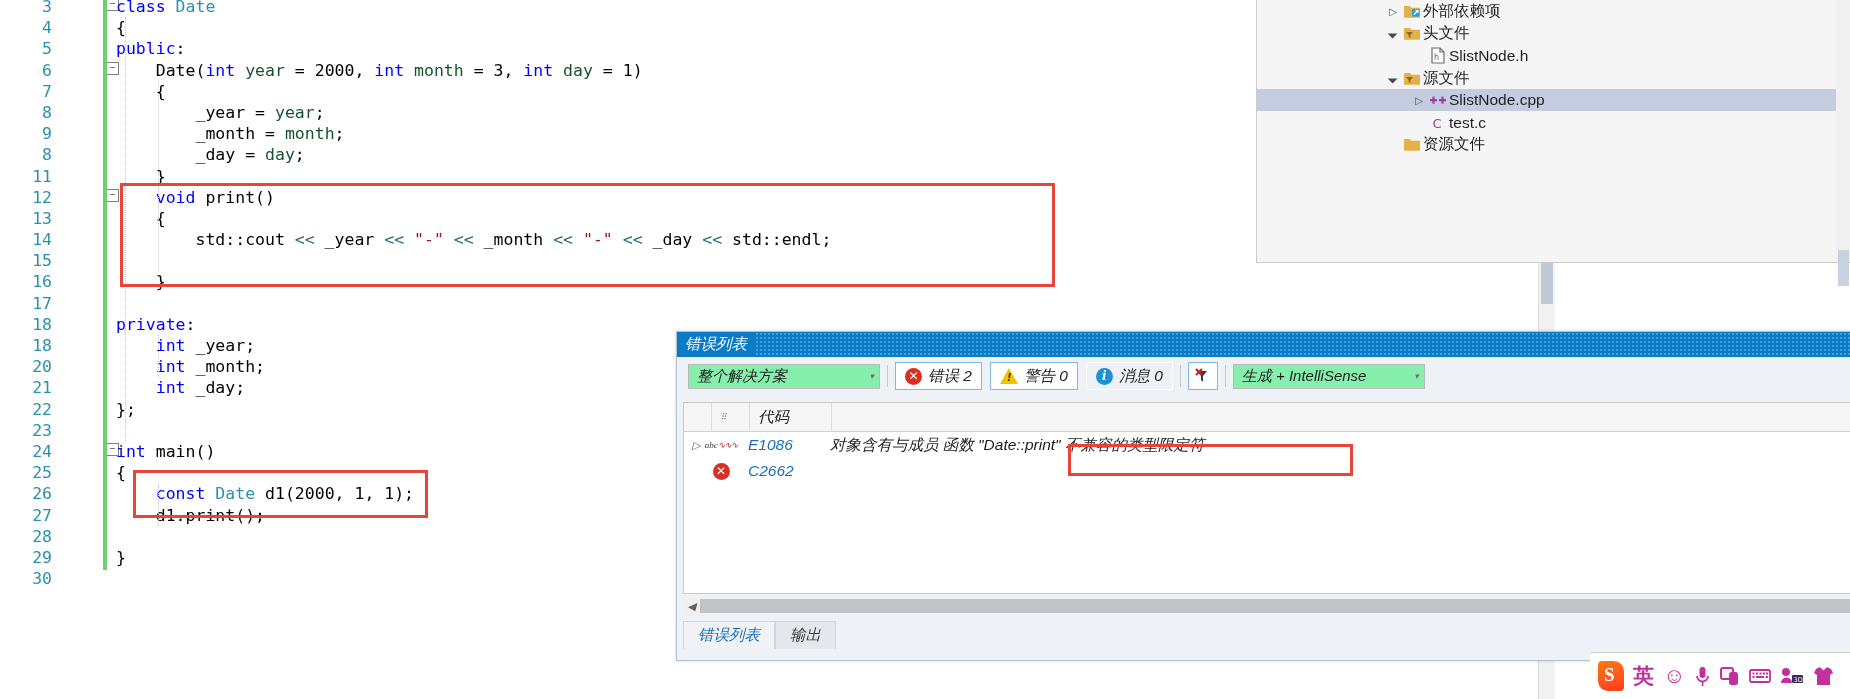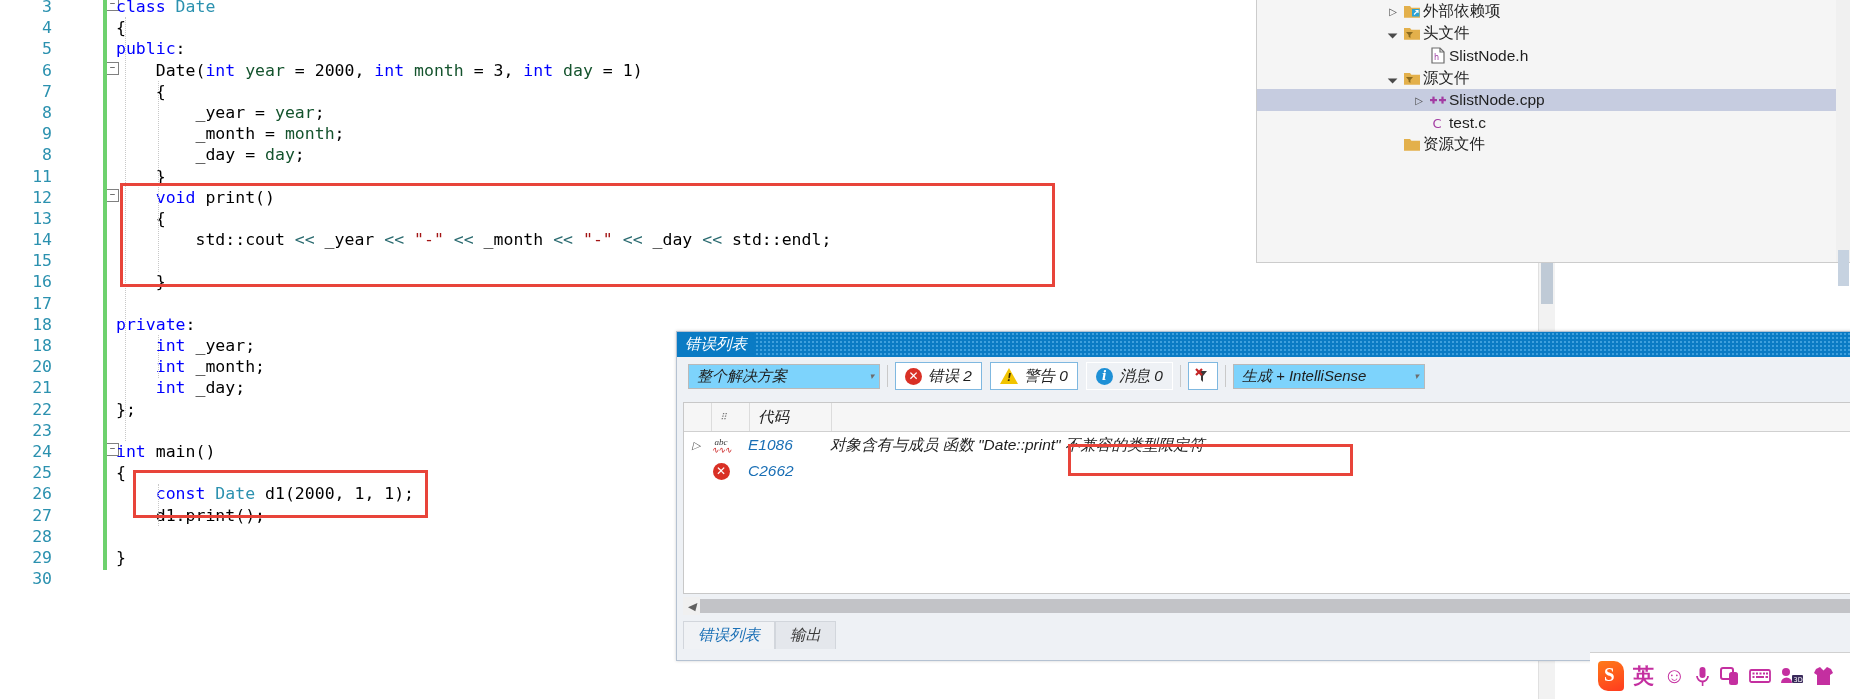--- a/index.html
+++ b/index.html
@@ -94,21 +94,21 @@
   #el-title-dots{
     position:absolute;left:78px;top:0;right:0;height:25px;
     background-image:radial-gradient(#3fa0dd 1px, transparent 1px);
     background-size:4px 4px;
   }
   #el-toolbar{
     height:38px;display:flex;align-items:center;padding:0 6px;gap:0px;
     background:#eef1f5;
   }
   .combo{
-    height:25px;background:#7dd3fc;border:1px solid #b9b9b9;
+    height:25px;background:#86efac;border:1px solid #b9b9b9;
     display:flex;align-items:center;justify-content:space-between;
     font-size:15px;color:#1e1e1e;padding:0 5px 0 8px;box-sizing:border-box;
   }
   .combo .caret{color:#6d6d6d;font-size:9px;margin-left:6px;}
   .sep{width:1px;height:22px;background:#c9c9c9;margin:0 7px;}
   .countbtn{
     height:28px;border:1px solid #7fb8e0;background:#ffffff;
     display:flex;align-items:center;gap:6px;padding:0 9px;
     font-size:15.5px;color:#1e1e1e;box-sizing:border-box;
   }
@@ -143,21 +143,21 @@
   #el-head{
     height:28px;display:flex;align-items:center;background:#f6f6f6;
     border-bottom:1px solid #d0d0d0;font-size:15.5px;color:#1e1e1e;
   }
   .hcell{display:flex;align-items:center;height:28px;box-sizing:border-box;padding-left:8px;
          border-right:1px solid #dcdcdc;}
   .el-row{height:26px;display:flex;align-items:center;font-size:15.5px;color:#1e1e1e;}
   .rcell{display:flex;align-items:center;height:26px;box-sizing:border-box;padding-left:8px;white-space:nowrap;}
   .code-link{color:#1a6fb5;}
   .expander{width:18px;text-align:center;color:#5a5a5a;font-size:11px;flex:0 0 18px;}
-  .abc-icon{position:relative;width:22px;height:18px;display:flex;flex-direction:column;align-items:center;justify-content:center;}
+  .abc-icon{position:relative;width:22px;height:18px;display:flex;flex-direction:row;align-items:center;justify-content:center;}
   .abc-icon .abc-t{font-size:9px;color:#3a3a3a;font-family:"Liberation Serif",serif;line-height:9px;}
   .abc-icon .abc-w{font-size:9px;color:#cc2222;line-height:6px;letter-spacing:-1px;}
   #el-hscroll-wrap{
     position:absolute;left:6px;top:265px;width:1178px;height:18px;display:flex;align-items:center;
   }
   #el-hscroll-left{width:17px;height:18px;display:flex;align-items:center;justify-content:center;color:#606060;font-size:11px;background:#f0f0f0;}
   #el-hscroll-track{flex:1;height:14px;background:#eef0f2;position:relative;}
   #el-hscroll-thumb{position:absolute;left:0;top:0;width:100%;height:14px;background:#c2c3c7;}
   #el-tabs{
     position:absolute;left:6px;top:287px;height:30px;display:flex;align-items:flex-end;

